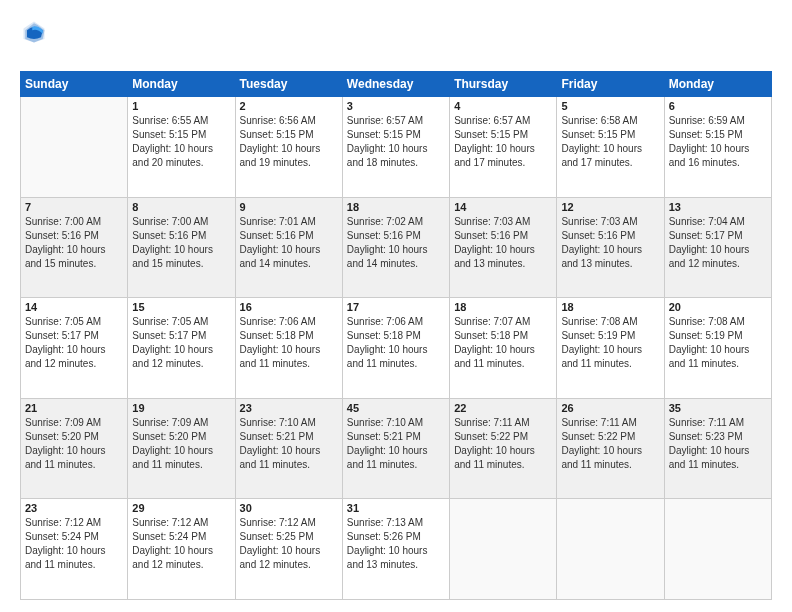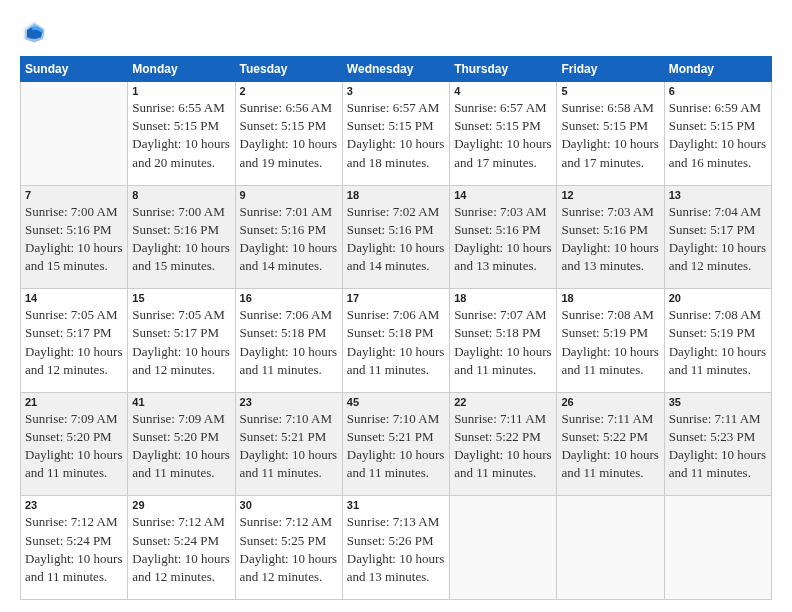--- a/index.html
+++ b/index.html
@@ -53,20 +53,21 @@
     .location {
       font-size: 14px;
       color: #555;
     }
     .calendar {
       flex: 1;
       border: 1px solid #ccc;
       border-collapse: collapse;
       width: 100%;
       table-layout: fixed;
+      margin-top: 15px;
     }
     .calendar th {
       background-color: #1565C0;
       color: #fff;
       font-size: 12px;
       font-weight: bold;
       padding: 5px 4px;
       text-align: left;
       border: 1px solid #1565C0;
     }
@@ -82,24 +83,23 @@
       background: #f9f9f9;
     }
     .day-number {
       font-size: 11px;
       font-weight: bold;
       color: #222;
       display: block;
       margin-bottom: 2px;
     }
     .day-info {
-      font-size: 13px;
+      font-size: 10px;
       color: #333;
       line-height: 1.4;
-      font-family: Liberation Serif, serif;
     }
     .row-shade {
       background-color: #f0f0f0;
     }
     .row-white {
       background-color: #ffffff;
     }
   </style>
 </head>
 <body>
@@ -223,21 +223,21 @@
           <span class="day-number">20</span>
           <span class="day-info">Sunrise: 7:08 AM<br>Sunset: 5:19 PM<br>Daylight: 10 hours and 11 minutes.</span>
         </td>
         </tr>
         <tr>
           <td class="row-shade">
           <span class="day-number">21</span>
           <span class="day-info">Sunrise: 7:09 AM<br>Sunset: 5:20 PM<br>Daylight: 10 hours and 11 minutes.</span>
         </td>
           <td class="row-shade">
-          <span class="day-number">41</span>
+          <span class="day-number">19</span>
           <span class="day-info">Sunrise: 7:09 AM<br>Sunset: 5:20 PM<br>Daylight: 10 hours and 11 minutes.</span>
         </td>
           <td class="row-shade">
           <span class="day-number">23</span>
           <span class="day-info">Sunrise: 7:10 AM<br>Sunset: 5:21 PM<br>Daylight: 10 hours and 11 minutes.</span>
         </td>
           <td class="row-shade">
           <span class="day-number">45</span>
           <span class="day-info">Sunrise: 7:10 AM<br>Sunset: 5:21 PM<br>Daylight: 10 hours and 11 minutes.</span>
         </td>

